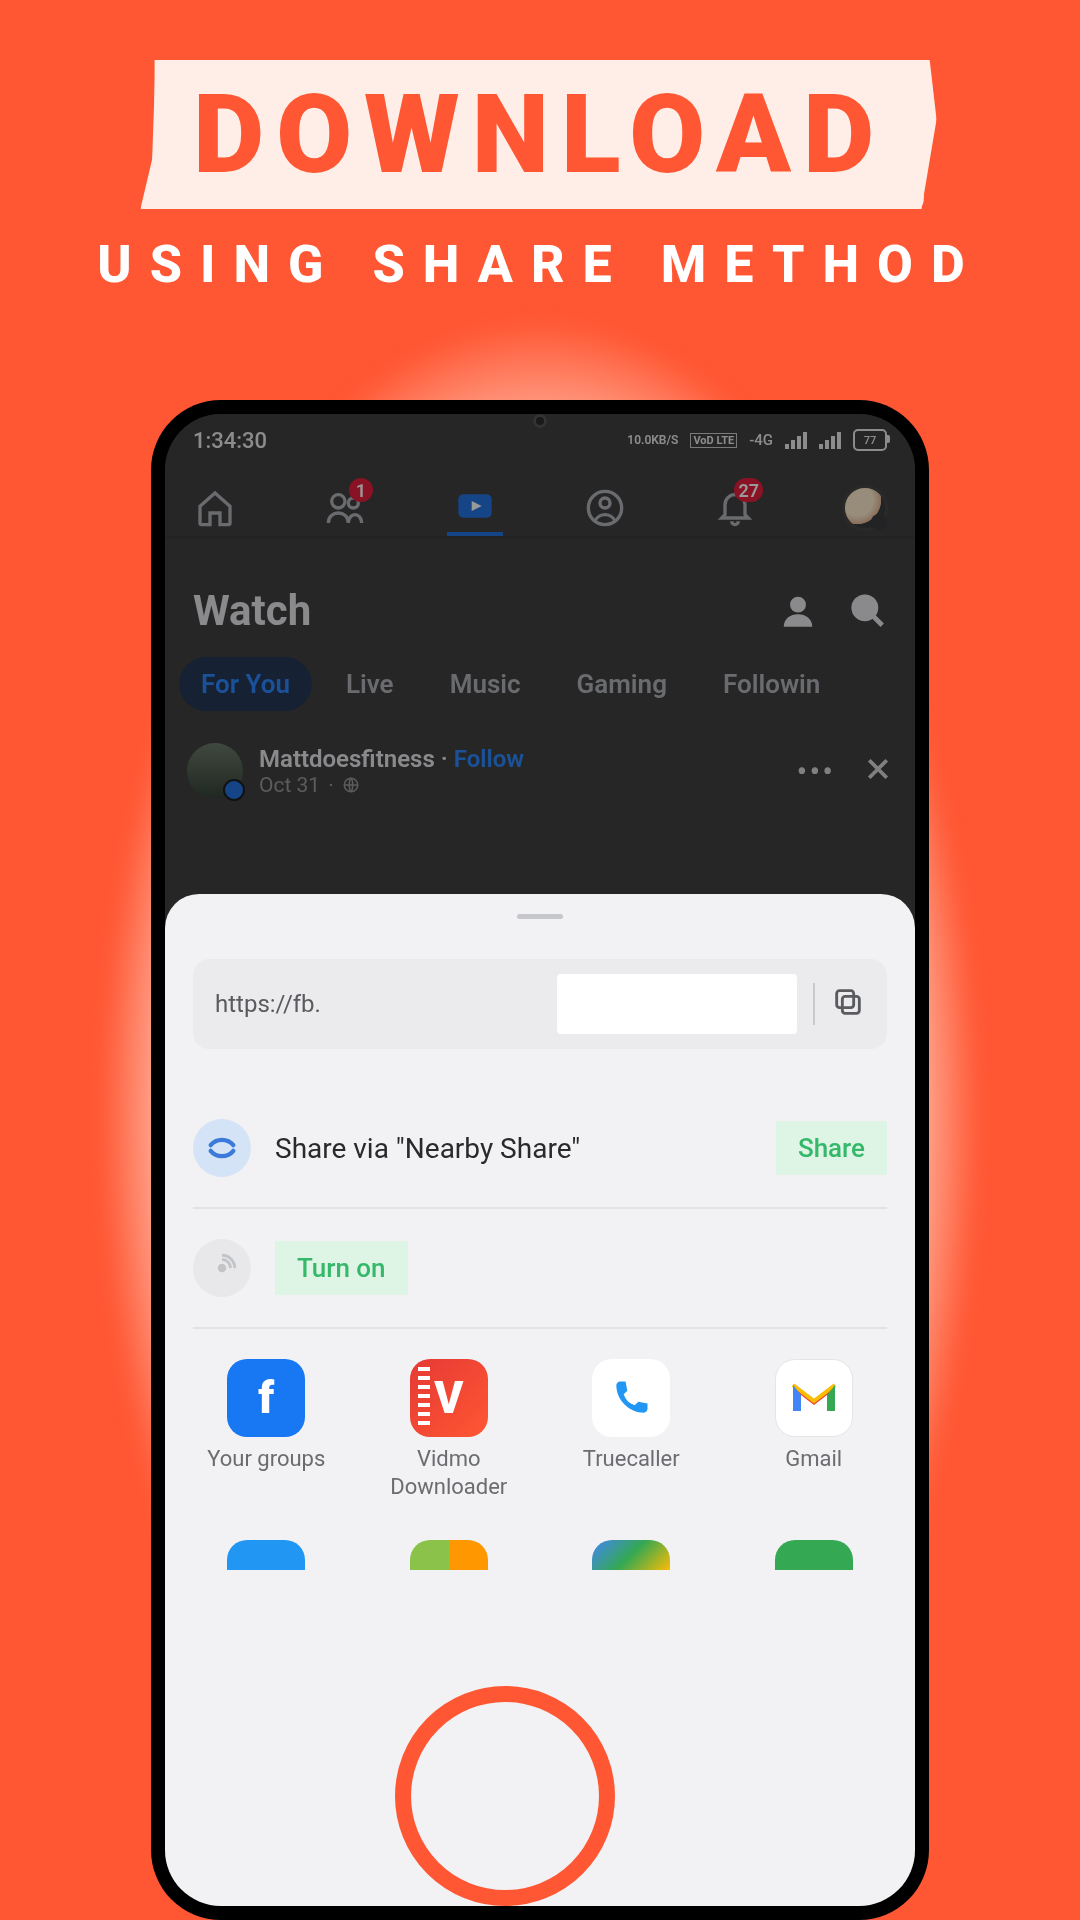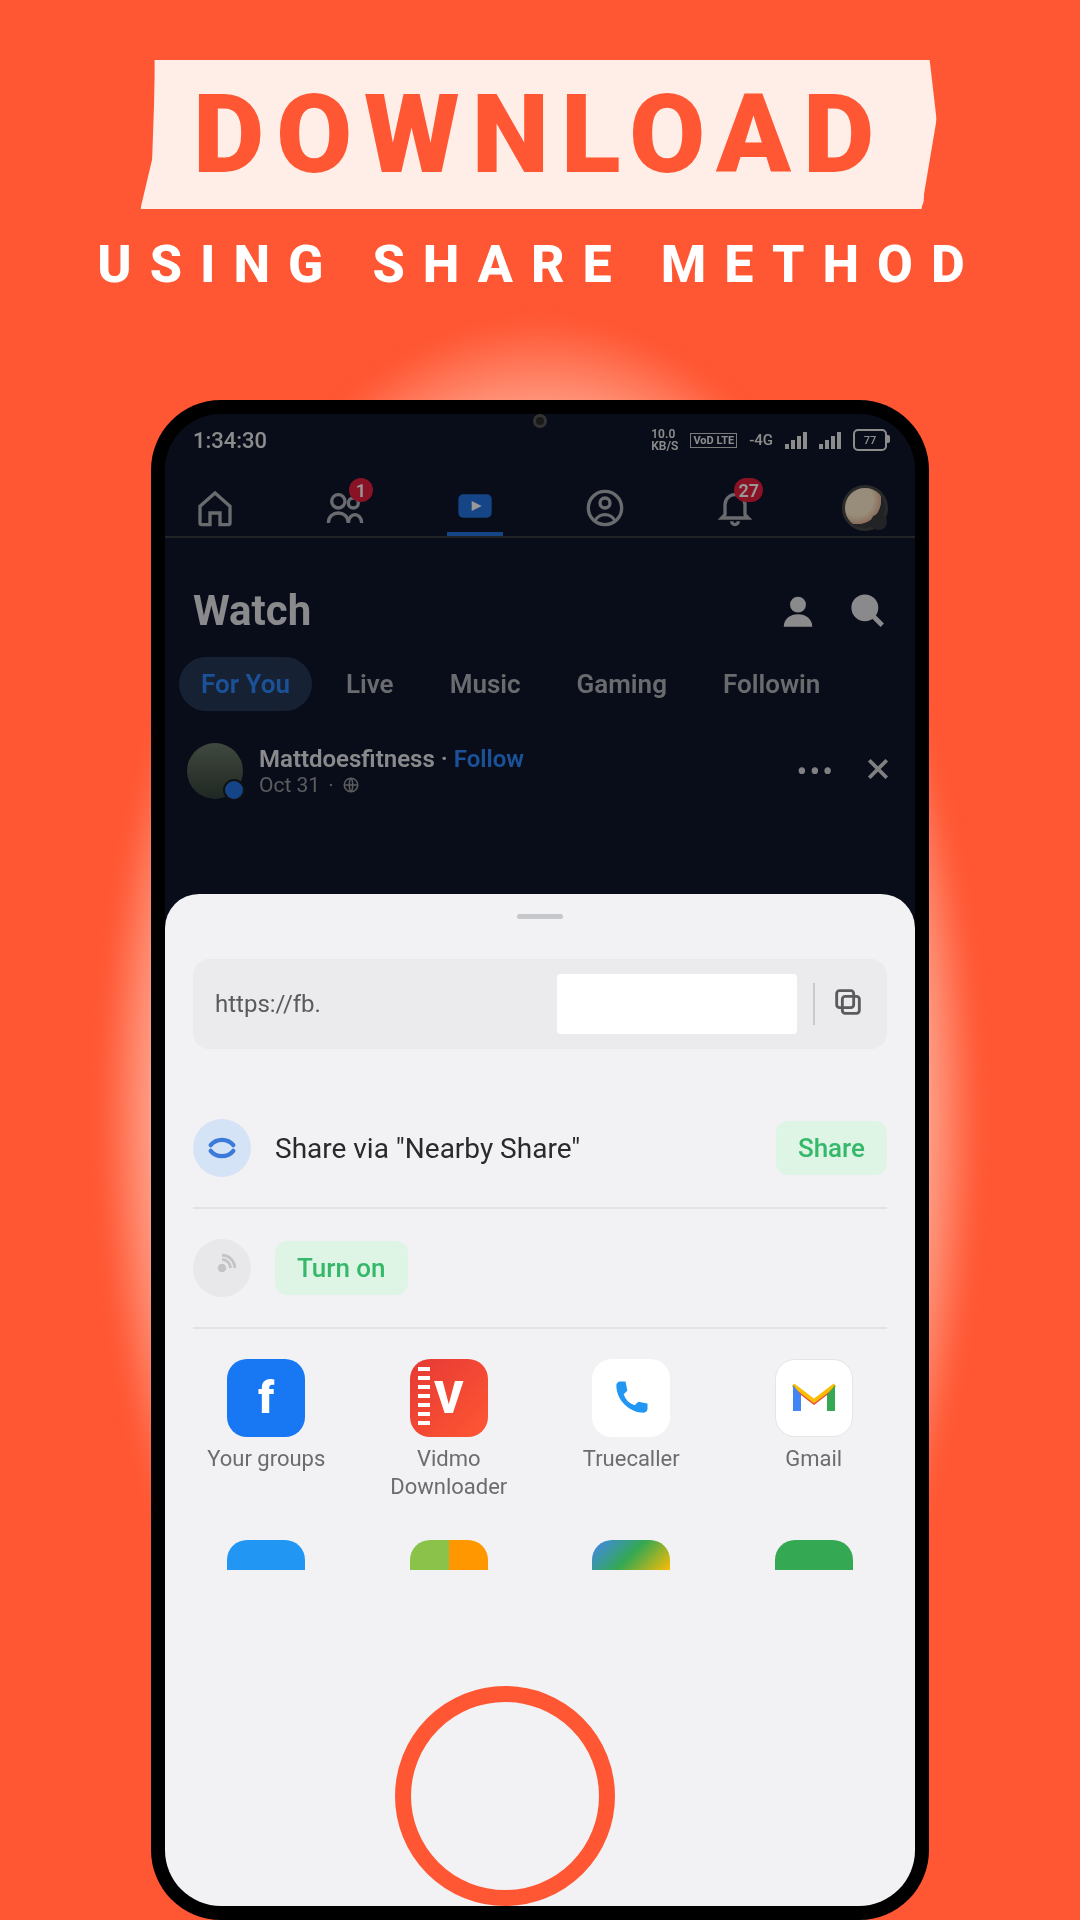--- a/index.html
+++ b/index.html
@@ -12,27 +12,27 @@
 .brush::before { left:-10px; clip-path:polygon(30% 0,100% 0,100% 100%,0 100%,40% 60%); }
 .brush::after { right:-10px; clip-path:polygon(0 0,70% 0,100% 40%,60% 100%,0 100%); }
 .brush-text { font-size:110px; font-weight:900; letter-spacing:12px; color:#ff5733; transform:skewX(2deg); }
 .subtitle { font-size:52px; font-weight:800; letter-spacing:18px; color:#fff; margin-top:25px; }
 
 
 .glow { position:absolute; left:50%; top:320px; transform:translateX(-50%); width:880px; height:1600px; border-radius:80px; background:radial-gradient(closest-side,#fff 60%,#ffb09b 85%,transparent 100%); filter:blur(10px); }
 
 
 .phone { position:absolute; left:50%; top:400px; transform:translateX(-50%); width:778px; height:1520px; background:#000; border-radius:70px; padding:14px; }
-.screen { width:100%; height:100%; border-radius:56px; overflow:hidden; position:relative; background:#0f172a; }
+.screen { width:100%; height:100%; border-radius:56px; overflow:hidden; position:relative; background:#404040; }
 .notch { position:absolute; left:50%; top:14px; transform:translateX(-50%); width:14px; height:14px; border-radius:50%; background:#1a1a1a; border:3px solid #333; z-index:10; }
 
 
 .status { height:52px; display:flex; align-items:center; justify-content:space-between; padding:0 28px; color:#e9e9e9; font-size:22px; font-weight:500; }
 .status .right { display:flex; align-items:center; gap:12px; font-size:15px; }
-.kbs { display:flex; flex-direction:column; line-height:1; font-size:12px; font-weight:600; }
+.kbs { display:flex; flex-direction:row; line-height:1; font-size:12px; font-weight:600; }
 .lte { font-size:11px; font-weight:700; border:1px solid #ccc; padding:0 2px; }
 .sig { display:inline-flex; align-items:flex-end; gap:2px; height:18px; }
 .sig span { width:4px; background:#e9e9e9; }
 .sig span:nth-child(1){height:5px}.sig span:nth-child(2){height:9px}.sig span:nth-child(3){height:13px}.sig span:nth-child(4){height:17px}
 .batt { width:34px; height:22px; border:2px solid #e9e9e9; border-radius:5px; position:relative; display:flex; align-items:center; justify-content:center; font-size:11px; }
 .batt::after { content:""; position:absolute; right:-5px; top:4px; width:3px; height:8px; background:#e9e9e9; border-radius:0 2px 2px 0; }
 
 
 .fbnav { display:flex; align-items:center; justify-content:space-between; padding:14px 22px 0; border-bottom:2px solid #3a3b3f; position:relative; }
 .fbnav .nitm { position:relative; width:56px; height:56px; display:flex; align-items:center; justify-content:center; }
@@ -79,21 +79,21 @@
 .copy svg { width:34px; height:34px; fill:none; stroke:#5a5b5e; stroke-width:2; }
 
 .optrow { margin:0 28px; padding:30px 0; display:flex; align-items:center; gap:24px; border-bottom:2px solid #e3e3e6; }
 .optrow:last-of-type { border-bottom:none; }
 .optico { width:58px; height:58px; border-radius:50%; display:flex; align-items:center; justify-content:center; flex-shrink:0; }
 .optico.nearby { background:#d4e3f6; }
 .optico.nearby svg { width:34px; height:34px; }
 .optico.realme { background:#e8e8ea; }
 .optico.realme svg { width:34px; height:34px; fill:#c3c4c7; }
 .optlbl { flex:1; color:#2a2a2c; font-size:28px; }
-.pill { background:#def5e6; color:#35b86a; font-size:26px; font-weight:500; padding:12px 22px; border-radius:12px; }
+.pill { background:#def5e6; color:#35b86a; font-size:26px; font-weight:500; padding:12px 22px; border-radius:1px; }
 
 .apps { display:flex; justify-content:space-around; padding:30px 10px 0; }
 .app { display:flex; flex-direction:column; align-items:center; width:150px; text-align:center; }
 .aico { width:78px; height:78px; border-radius:20px; display:flex; align-items:center; justify-content:center; font-size:44px; font-weight:900; color:#fff; }
 .aico.fb { background:#1877f2; }
 .aico.vm { background:linear-gradient(135deg,#e53935,#ff5733); position:relative; }
 .aico.vm::before { content:""; position:absolute; left:8px; top:8px; bottom:8px; width:12px; background:repeating-linear-gradient(#fff 0 4px,transparent 4px 9px); }
 .aico.gm { background:#fff; border:1px solid #e5e5e5; }
 .aico.tc { background:#fff; }
 .aico.tc svg { width:44px; height:44px; fill:#2196f3; }

